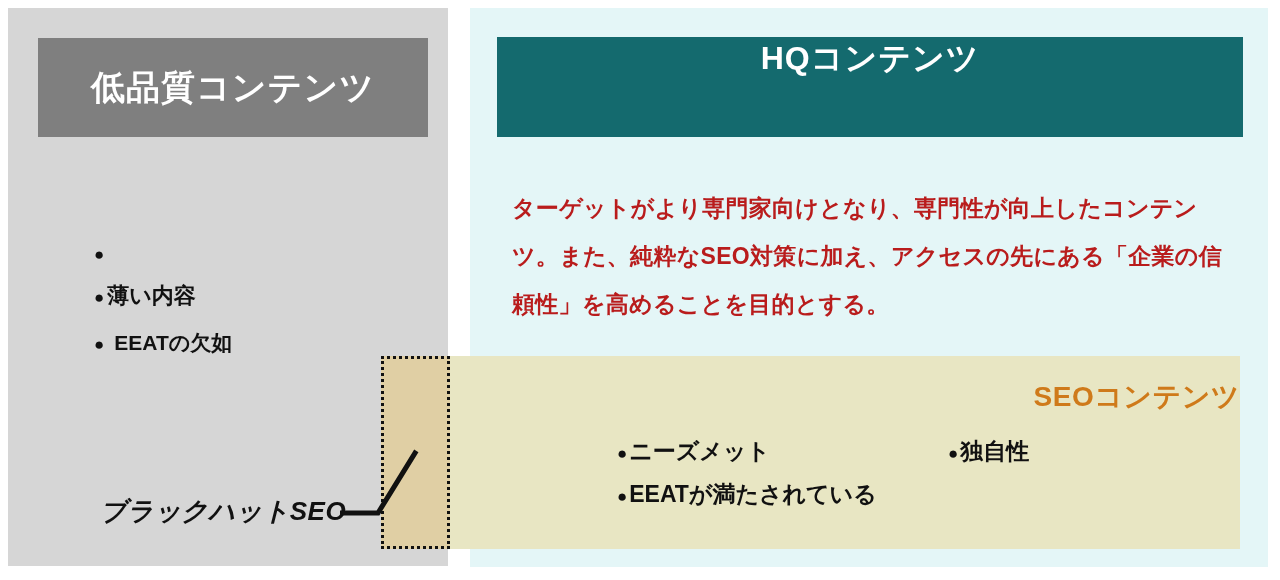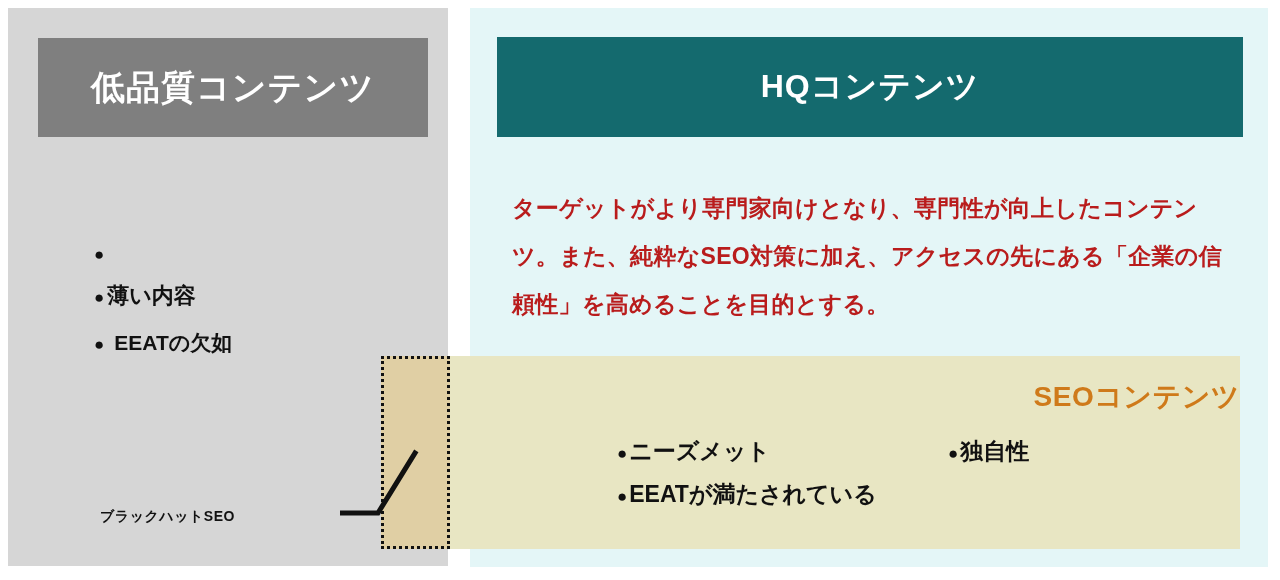--- a/index.html
+++ b/index.html
@@ -64,26 +64,27 @@
   .lowq-item .bullet {
     font-size: 17px;
     line-height: 1;
     margin-right: 3px;
   }
   .lowq-item.gap .bullet { margin-right: 10px; }
   .lowq-item.gap .txt { font-size: 21px; }
 
   .blackhat-label {
     position: absolute;
-    left: 92px; top: 500px;
-    font-size: 14px;
+    left: 92px; top: 486px;
+    font-size: 26px;
     font-weight: bold;
     color: #111111;
     white-space: nowrap;
     letter-spacing: 0.5px;
+    font-style: italic;
   }
 
   
   .leader {
     position: absolute;
     left: 340px; top: 440px;
     width: 100px; height: 90px;
     pointer-events: none;
   }
 
@@ -103,21 +104,21 @@
     left: 470px; top: 8px;
     width: 798px; height: 559px;
     background: #e4f6f7;
   }
   .hq-header {
     position: absolute;
     left: 27px; top: 29px;
     width: 746px; height: 100px;
     background: #146a6e;
     display: flex;
-    align-items: center;
+    align-items: flex-start;
     justify-content: center;
   }
   .hq-header-text {
     color: #ffffff;
     font-size: 32px;
     font-weight: bold;
     letter-spacing: 1px;
     white-space: nowrap;
   }
   .hq-body {

